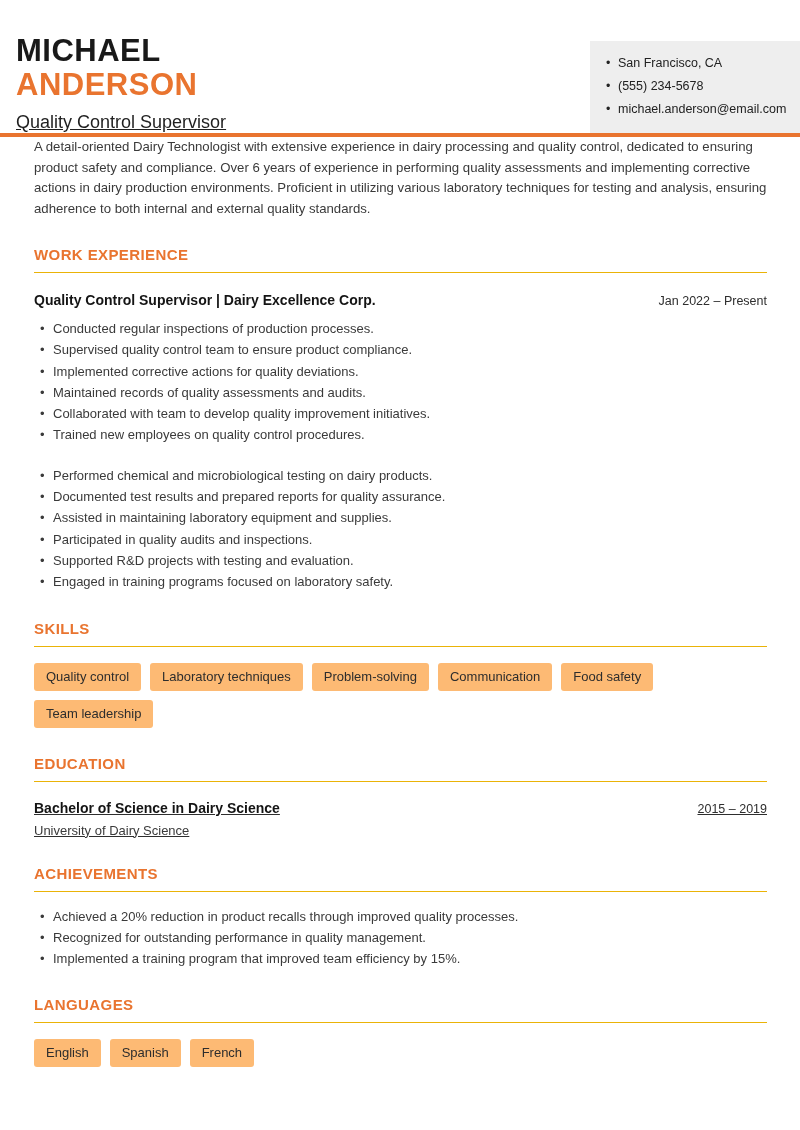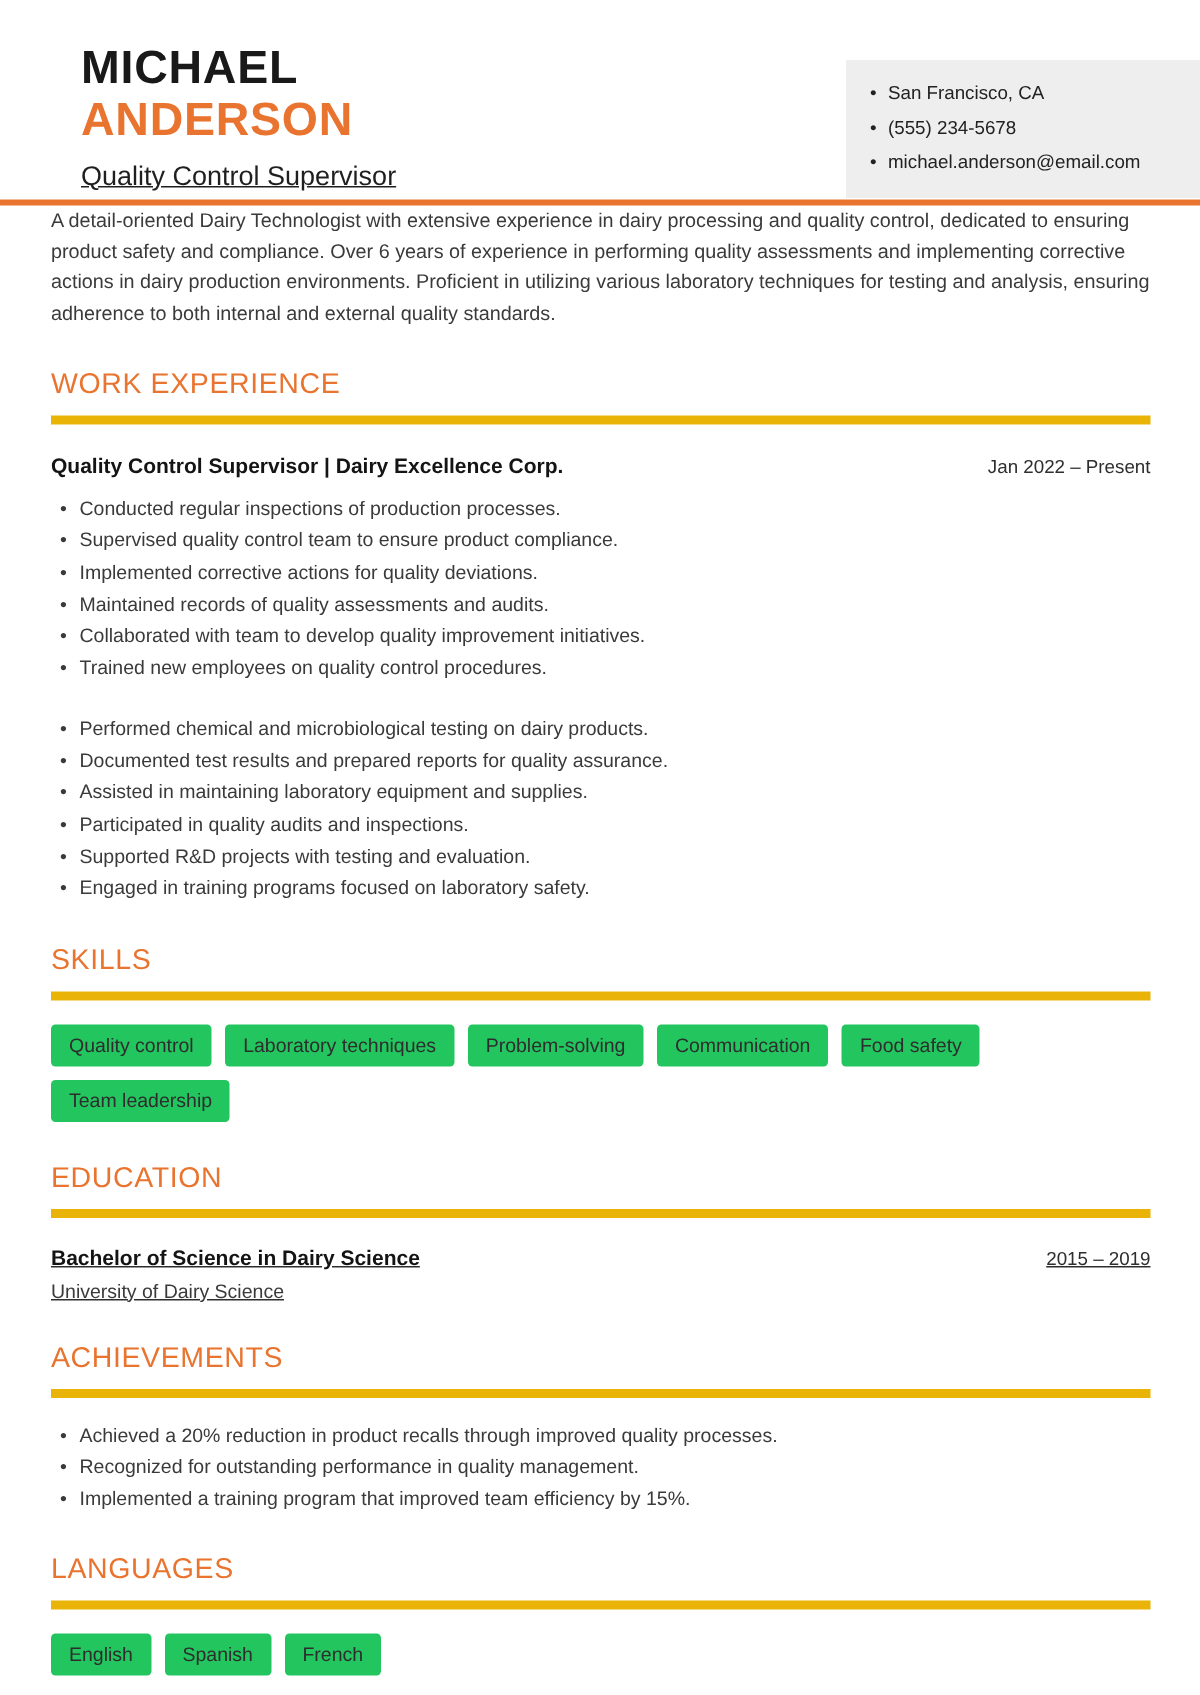--- a/index.html
+++ b/index.html
@@ -14,42 +14,42 @@
     min-height: 1130px;
     background: #ffffff;
     margin: 0 auto;
     overflow: hidden;
   }
 
   
   .header {
     display: flex;
     justify-content: space-between;
-    align-items: center;
+    align-items: flex-end;
     height: 133px;
-    padding-left: 54px;
+    padding-left: 16px;
   }
   .name {
     padding-top: 23px;
     font-size: 31px;
     font-weight: 800;
     letter-spacing: 0.5px;
     line-height: 1.12;
   }
   .name .first { display: block; color: #191919; }
   .name .last  { display: block; color: #e9742f; }
   .job-title {
     margin-top: 9px;
     font-size: 18px;
     color: #1f1f1f;
     text-decoration: underline;
   }
   .contact-box {
     margin-top: 38px;
-    width: 236px;
+    width: 210px;
     background: #eeeeee;
     padding: 11px 16px 12px 16px;
   }
   .contact-list { list-style: none; }
   .contact-list li {
     font-size: 12.5px;
     color: #222222;
     line-height: 23px;
     padding-left: 12px;
     position: relative;
@@ -72,25 +72,25 @@
 
   .summary {
     font-size: 13.2px;
     line-height: 20.5px;
     color: #3a3a3a;
   }
 
   .section { margin-top: 27px; }
   .section-title {
     color: #e9742f;
-    font-size: 19px;
-    font-weight: 400;
+    font-size: 15px;
+    font-weight: 700;
     letter-spacing: 0.4px;
     padding-bottom: 9px;
-    border-bottom: 6px solid #eab308;
+    border-bottom: 1px solid #eab308;
   }
 
   
   .job { margin-top: 19px; }
   .job-header, .edu-header {
     display: flex;
     justify-content: space-between;
     align-items: baseline;
   }
   .job-name {
@@ -118,21 +118,21 @@
     content: "•";
     position: absolute;
     left: 6px;
     color: #3a3a3a;
   }
 
   
   .tag-row { margin-top: 16px; display: flex; flex-wrap: wrap; gap: 9px; }
   .tag {
     display: inline-block;
-    background: #22c55e;
+    background: #fdba74;
     color: #2d2d2d;
     font-size: 13px;
     line-height: 1;
     padding: 7px 12px 8px 12px;
     border-radius: 3px;
   }
 
   
   .edu { margin-top: 18px; text-decoration: underline; }
   .edu-degree {

